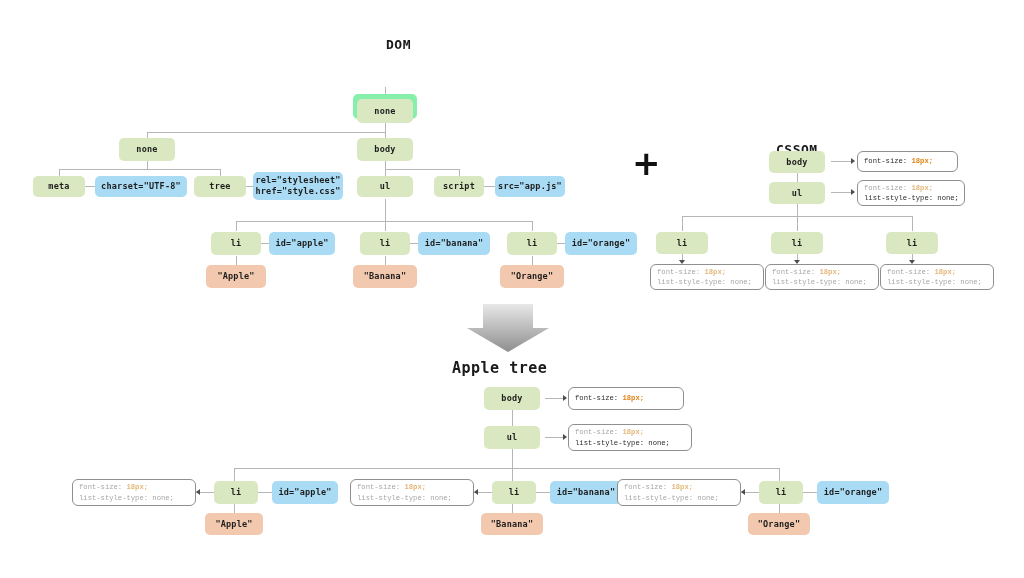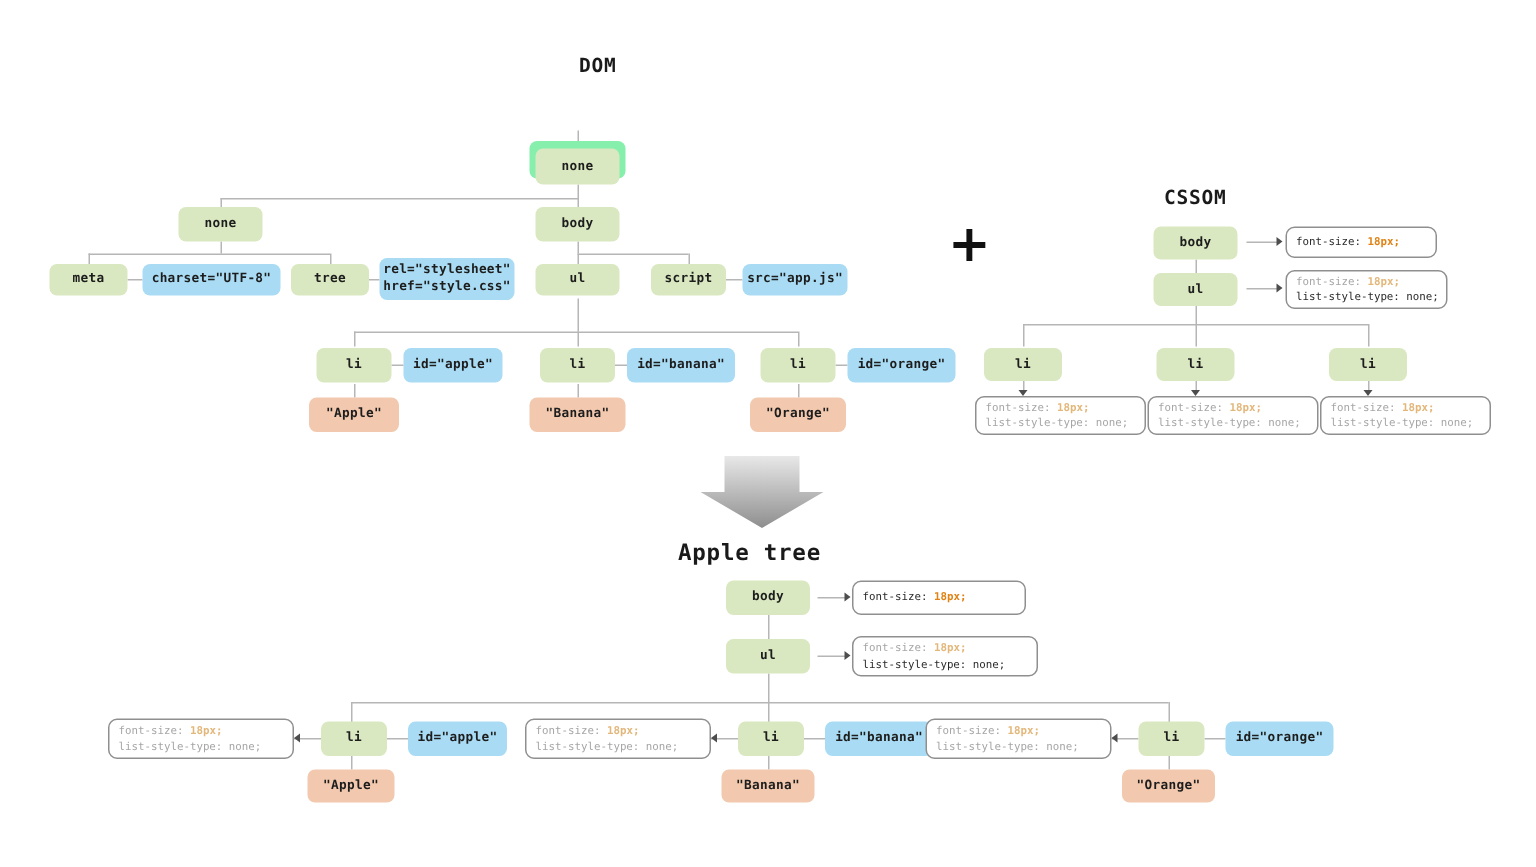--- a/index.html
+++ b/index.html
@@ -20,21 +20,21 @@
   
   .section-title {
     position: absolute;
     font-family: "DejaVu Sans Mono", "Liberation Mono", monospace;
     font-weight: bold;
     color: #1a1a1a;
     letter-spacing: 0.5px;
     white-space: nowrap;
   }
   #dom-title   { left: 366px; top: 37px;  font-size: 13px; padding-left: 20px; }
-  #cssom-title { left: 776px; top: 125px; font-size: 13px; }
+  #cssom-title { left: 776px; top: 142px; font-size: 13px; }
   #render-title{ left: 452px; top: 359px; font-size: 15px; }
 
   
   #plus-sign {
     position: absolute;
     left: 632px; top: 152px;
     width: 26px; height: 26px;
     color: #111;
     font-family: "DejaVu Sans", "Liberation Sans", sans-serif;
     font-size: 34px;
@@ -74,21 +74,21 @@
     padding: 3px 6px;
     font-size: 7.2px;
     line-height: 1.45;
     color: #2a2a2a;
     white-space: nowrap;
     font-family: "DejaVu Sans Mono", "Liberation Mono", monospace;
     display: flex;
     flex-direction: column;
     justify-content: center;
   }
-  .rulebox .decl { display: block; }
+  .rulebox .decl { display: block; font-family: Liberation Mono, monospace; }
   .rulebox .decl.muted { color: #a6a6a6; }
   .rulebox .val { color: #e08214; font-weight: bold; }
   .rulebox .val.muted { color: #e3b77a; }
 
   
   .ln {
     position: absolute;
     background: #b6b6b6;
   }
   .ln.h { height: 1px; }

